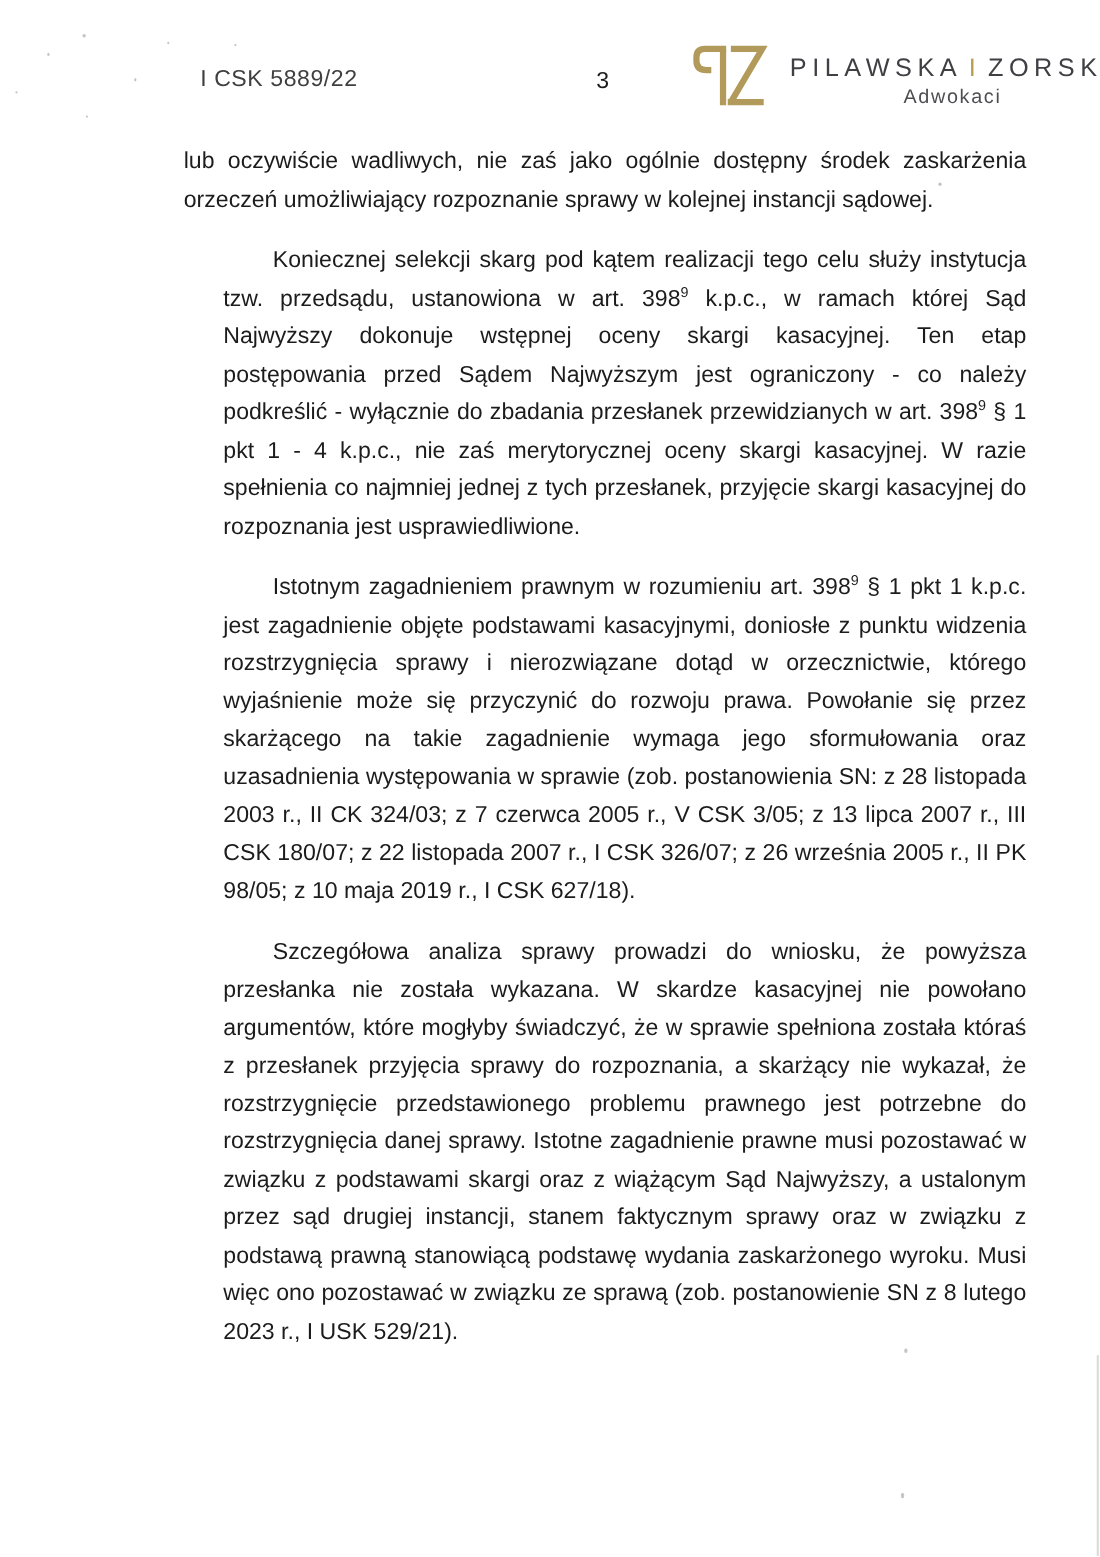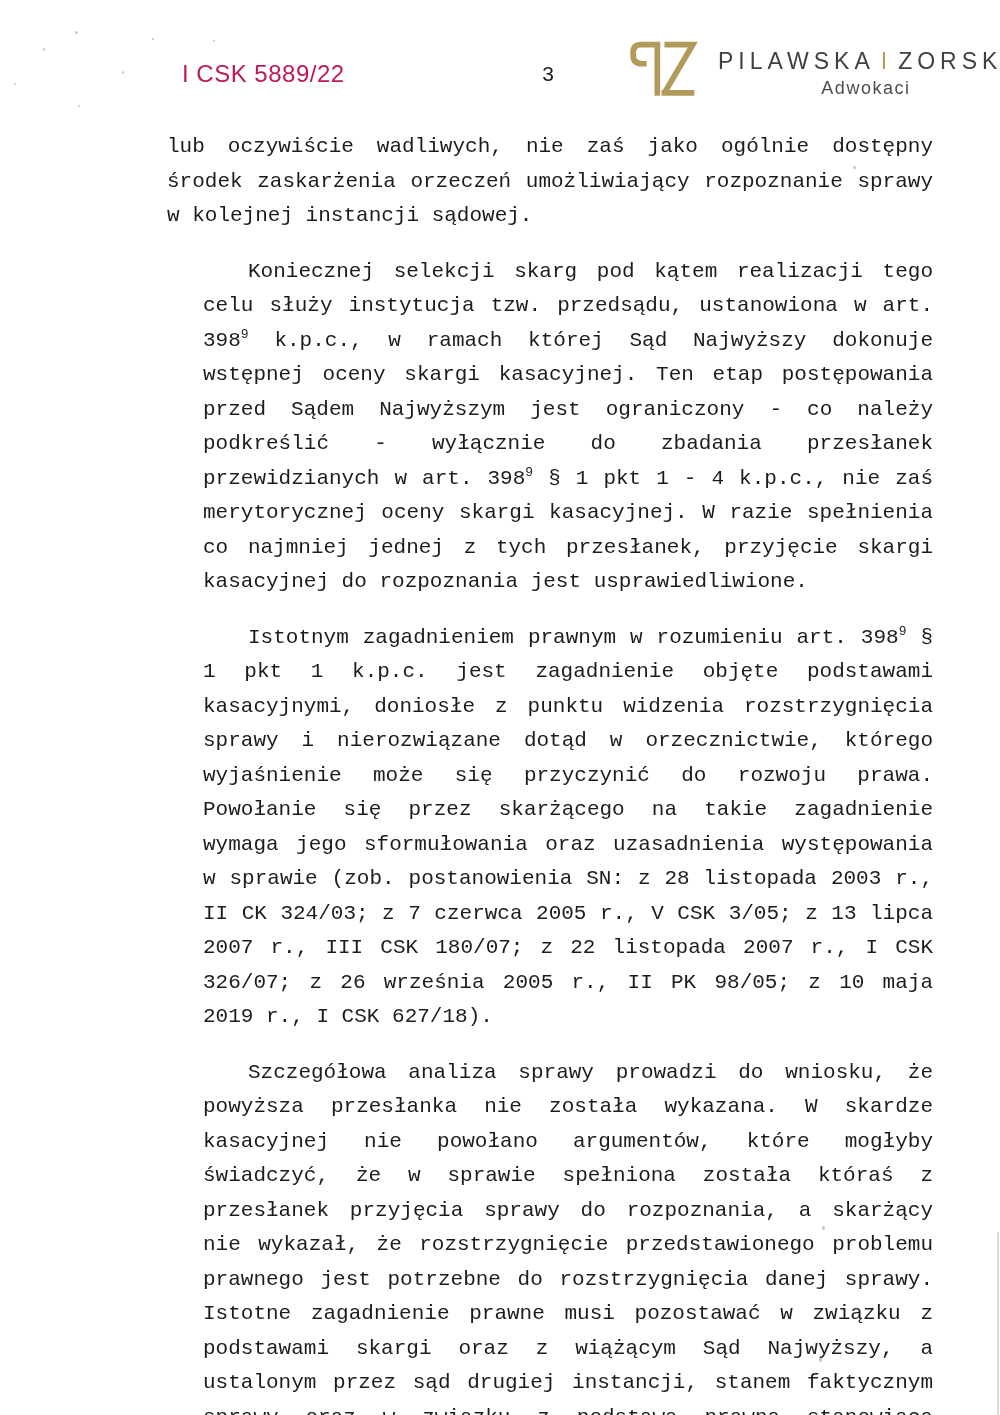--- a/index.html
+++ b/index.html
@@ -10,23 +10,23 @@
     background: #ffffff;
     overflow: hidden;
     font-family: "Liberation Sans", sans-serif;
   }
 
   
   .case-number {
     position: absolute;
     left: 182px;
     top: 60px;
-    font-size: 24px;
+    font-size: 21px;
     letter-spacing: 0.5px;
-    color: #be185d;
+    color: #404040;
     white-space: nowrap;
   }
   .page-number {
     position: absolute;
     left: 536px;
     top: 62px;
     width: 24px;
     text-align: center;
     font-size: 21px;
     color: #1b1b1b;
@@ -66,21 +66,21 @@
     position: absolute;
     left: 167px;
     top: 130px;
     width: 766px;
     font-size: 21px;
     line-height: 34.5px;
     color: #1c1c1c;
     text-align: justify;
     text-justify: inter-word;
   }
-  .para { margin: 0 0 21px 0; font-family: Liberation Mono, monospace; }
+  .para { margin: 0 0 21px 0; }
   .para.indent { text-indent: 45px; margin-left: 36px; }
   .para sup {
     font-size: 0.62em;
     line-height: 0;
     vertical-align: super;
   }
 
   
   .speck {
     position: absolute;

